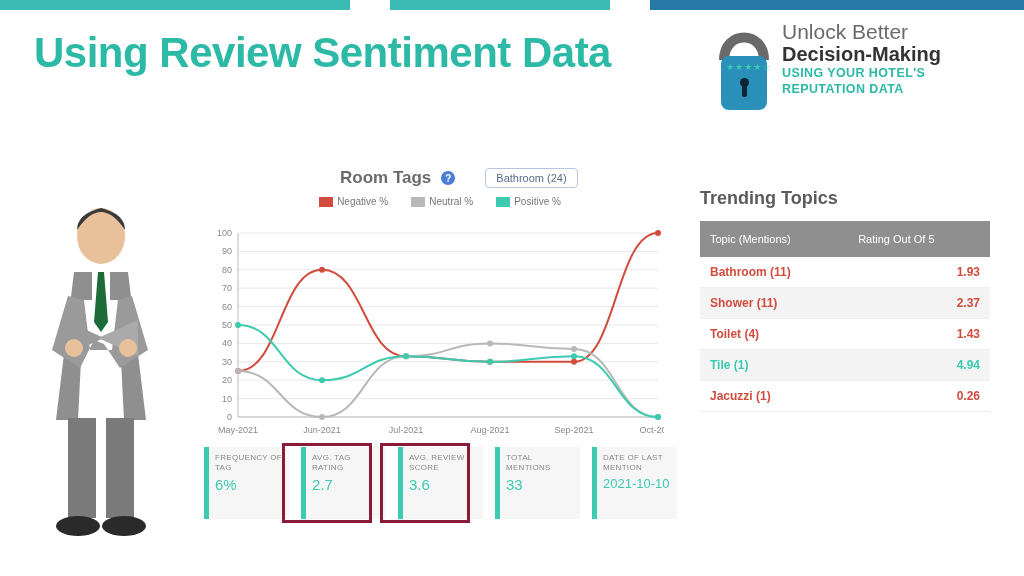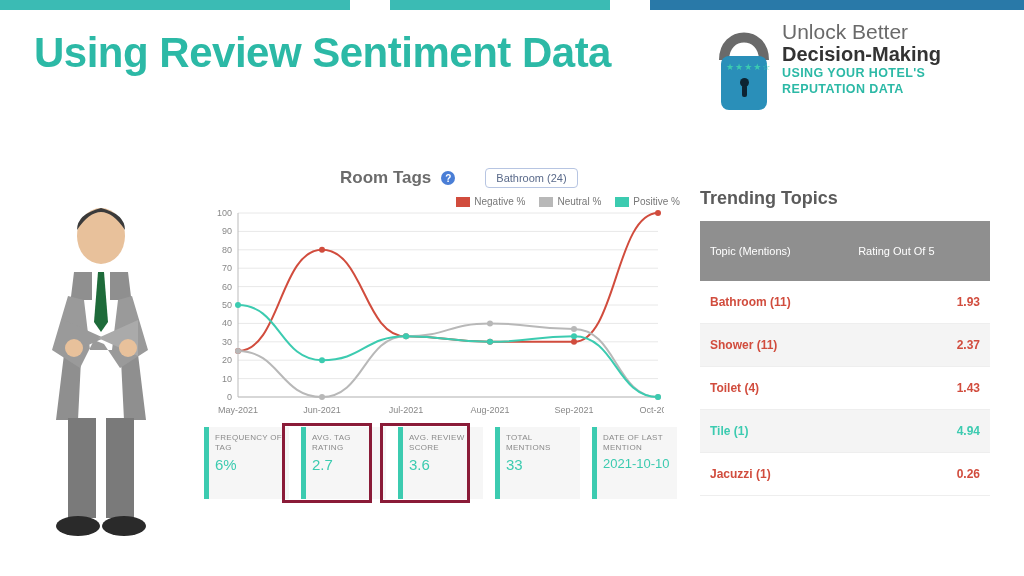--- a/index.html
+++ b/index.html
@@ -38,21 +38,21 @@
   .lt2 { color:#333; font-weight:800; font-size:20px;}
   .lt3 { color:#2CB9A6; font-weight:700; font-size:12.5px; letter-spacing:0.4px; margin-top:2px;}
 
   .man { position:absolute; left:34px; top:200px; width:134px; height:340px; }
 
   .dash { position:absolute; left:200px; top:168px; width:480px; }
   .dash-head { display:flex; align-items:center; gap:10px; margin-left:140px; margin-bottom:8px;}
   .dash-title { color:#6b6b6b; font-size:17px; font-weight:600;}
   .help { width:14px; height:14px; background:#4a7ed6; border-radius:50%; color:#fff; font-size:10px; display:flex; align-items:center; justify-content:center; font-weight:700;}
   .tagchip { border:1px solid #b7c5e2; border-radius:4px; padding:3px 10px; color:#5a6a8a; font-size:11px; margin-left:20px;}
-  .legend { display:flex; gap:14px; justify-content:flex-end; font-size:10px; color:#777; margin-bottom:0;}
+  .legend { display:flex; gap:23px; justify-content:center; font-size:10px; color:#777; margin-bottom:20px;}
   .legend span { display:inline-flex; align-items:center; gap:4px;}
   .sw { width:14px; height:10px; display:inline-block; }
   .sw-neg { background:#D14C3D; }
   .sw-neu { background:#B8B8B8; }
   .sw-pos { background:#3CCBB0; }
 
   .chart { position:relative; width:460px; height:210px; margin-left:4px;}
   .chart svg { width:460px; height:210px; }
   .axlbl { font-size:9px; fill:#888; }
   .gridln { stroke:#e8e8e8; stroke-width:1; }
@@ -64,23 +64,23 @@
   .stat-lbl { font-size:8px; color:#8a8a8a; letter-spacing:0.3px; line-height:1.2; }
   .stat-val { font-size:15px; color:#3CCBB0; font-weight:500; margin-top:4px;}
   .ring { position:absolute; border:3px solid #8A1B38; pointer-events:none; }
   .ringA { left:82px; top:-4px; width:90px; height:80px; }
   .ringB { left:180px; top:-4px; width:90px; height:80px; }
   .stats-wrap { position:relative; }
 
   .trend { position:absolute; left:700px; top:188px; width:290px;}
   .trend-title { color:#5b5b5b; font-size:18px; font-weight:600; margin-bottom:12px;}
   .trend-tbl { width:100%; border-collapse:collapse; font-size:12px;}
-  .trend-tbl th { background:#8f8f8f; color:#fff; font-weight:500; padding:24px 10px; text-align:left; font-size:11px;}
+  .trend-tbl th { background:#8f8f8f; color:#fff; font-weight:500; padding:12px 10px; text-align:left; font-size:11px;}
   .trend-tbl th:last-child { }
-  .trend-tbl td { padding:14px 10px; border-bottom:1px solid #eee;}
+  .trend-tbl td { padding:8px 10px; border-bottom:1px solid #eee;}
   .trend-tbl tr:nth-child(even) td { background:#f4f4f4; }
   .trend-tbl td:last-child { text-align:right; font-weight:600;}
   .t-red { color:#D14C3D; font-weight:600;}
   .t-grn { color:#3CCBB0; font-weight:600;}
   .t-gry { color:#555; }
 </style>
 </head>
 <body>
 
 <div class="topbar">

